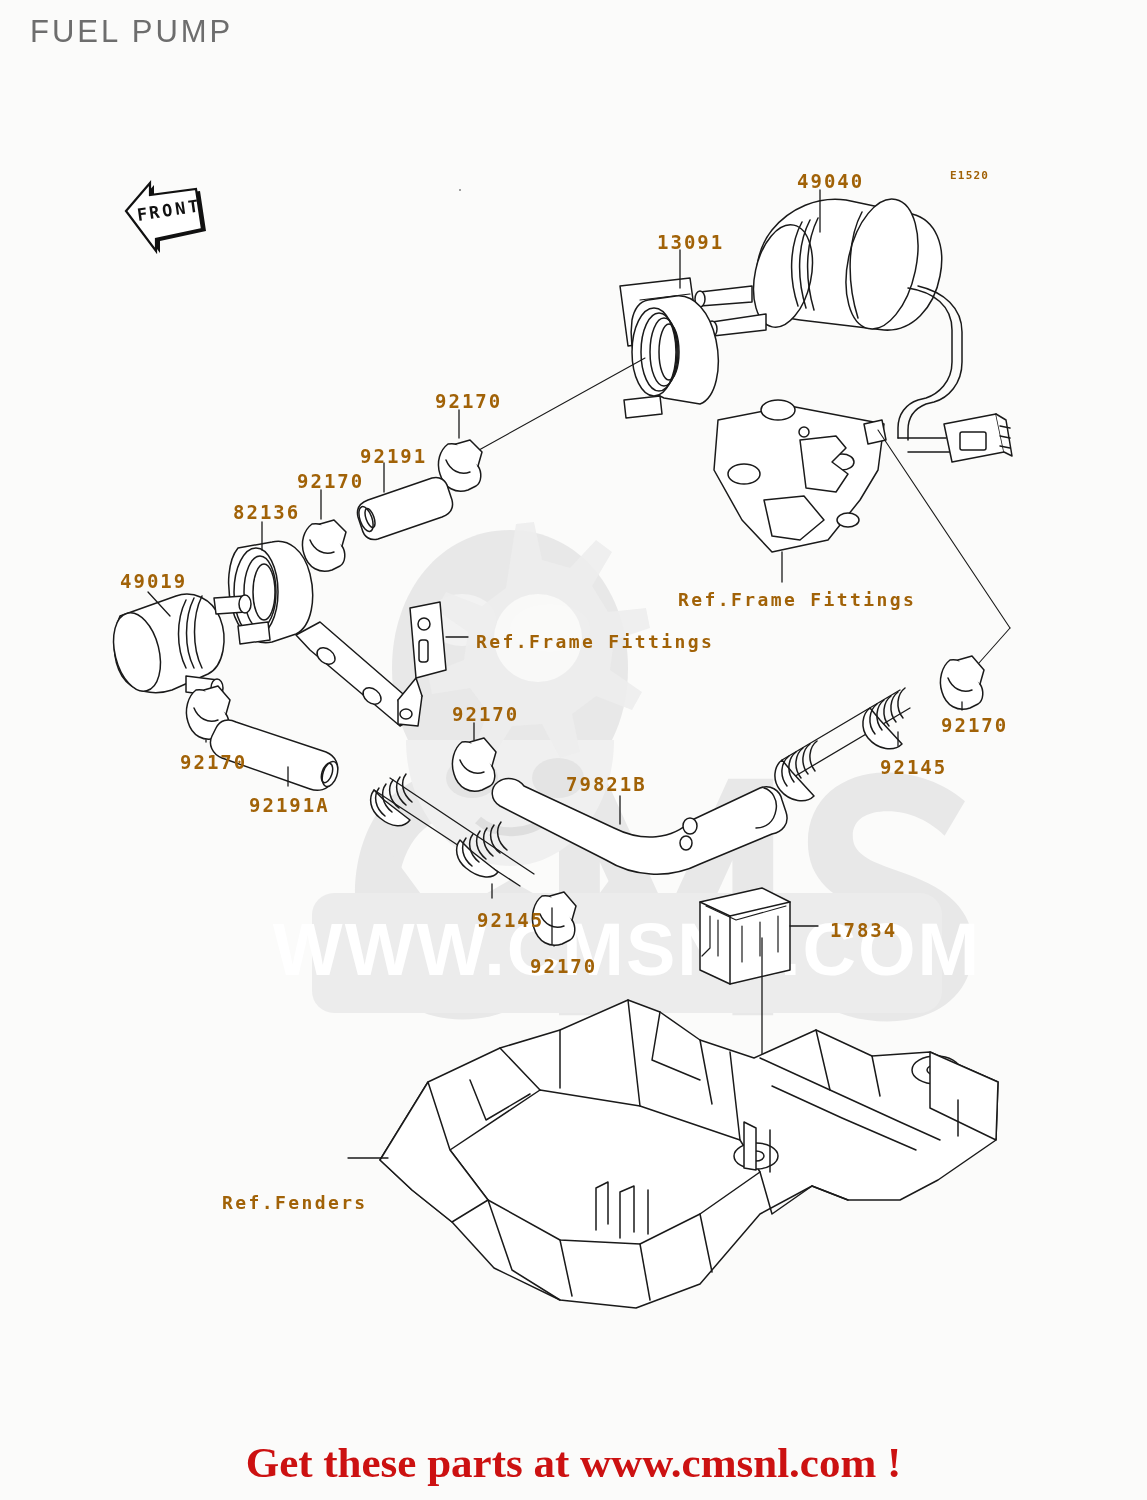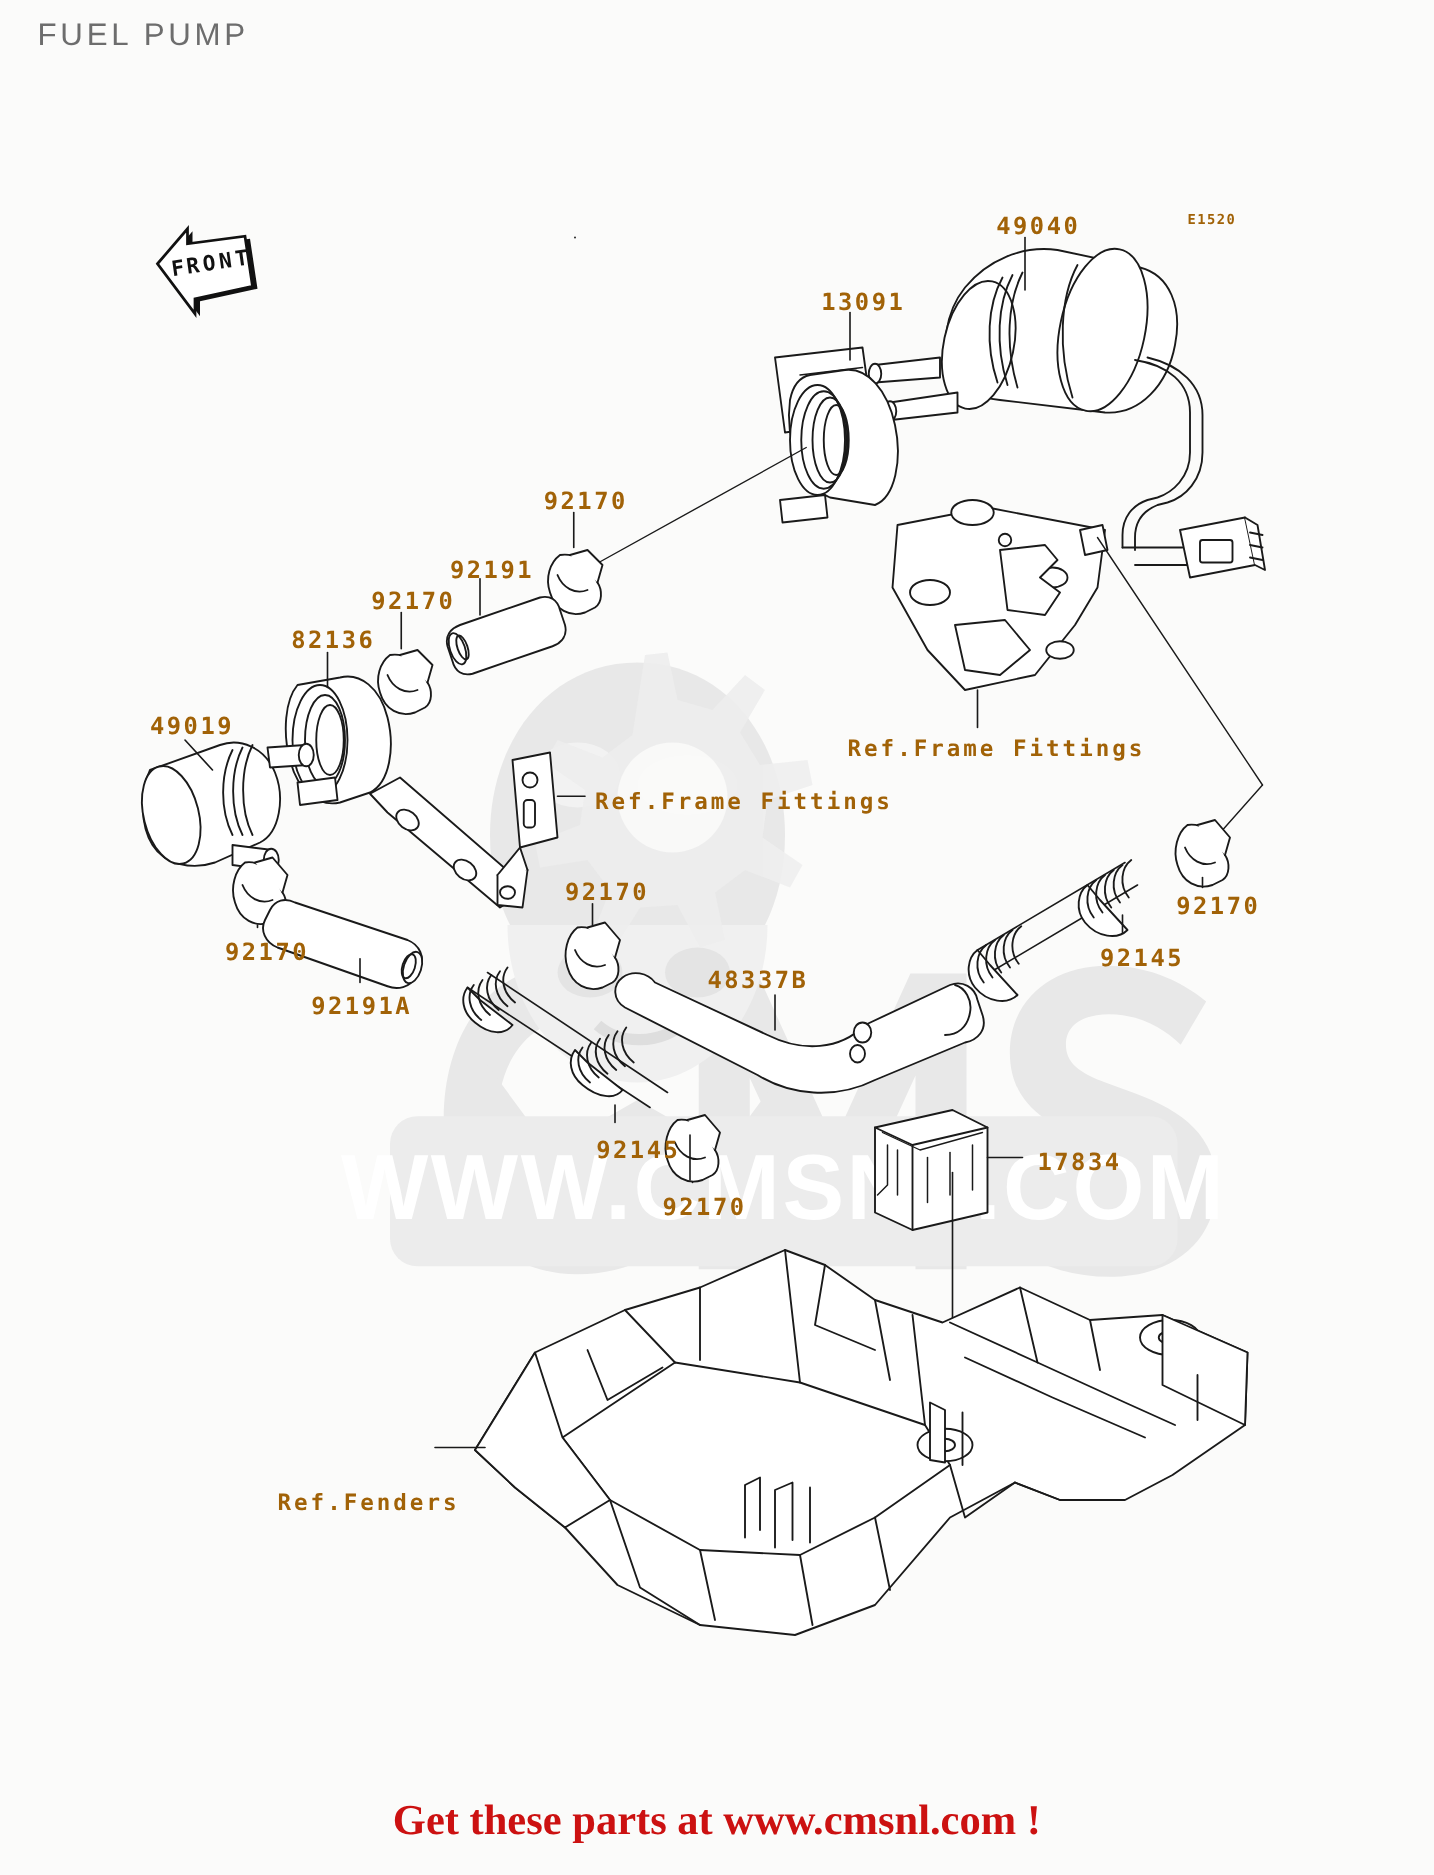--- a/index.html
+++ b/index.html
@@ -9,30 +9,30 @@
     background:#fbfbfa;
     font-family:"DejaVu Sans Mono", monospace;
     position:relative;
     overflow:hidden;
   }
   #page{position:absolute;left:0;top:0;width:1147px;height:1500px;}
 
   .page-title{
     position:absolute;left:30px;top:14px;
     font-family:"Liberation Sans", sans-serif;
-    font-size:25px;letter-spacing:3px;
+    font-size:31px;letter-spacing:3px;
     color:#6d6d6d;font-weight:400;
     white-space:nowrap;
   }
 
   .footer-note{
     position:absolute;left:0;top:1438px;width:1147px;
     text-align:center;
     font-family:"Liberation Serif", serif;
-    font-size:34px;font-weight:bold;
+    font-size:43px;font-weight:bold;
     color:#cc1111;letter-spacing:0px;
     white-space:nowrap;
   }
 
   
   #watermark{
     position:absolute;left:0;top:0;width:1147px;height:1500px;
     pointer-events:none;
   }
 
@@ -467,21 +467,21 @@
       <div class="lbl" style="left: 360px; top: 447px;">92191</div>
       <div class="lbl" style="left: 297px; top: 472px;">92170</div>
       <div class="lbl" style="left: 233px; top: 503px;">82136</div>
       <div class="lbl" style="left: 120px; top: 572px;">49019</div>
       <div class="lbl ref" style="left: 678px; top: 591px;">Ref.Frame Fittings</div>
       <div class="lbl ref" style="left: 476px; top: 633px;">Ref.Frame Fittings</div>
       <div class="lbl" style="left: 941px; top: 716px;">92170</div>
       <div class="lbl" style="left: 452px; top: 705px;">92170</div>
       <div class="lbl" style="left: 180px; top: 753px;">92170</div>
       <div class="lbl" style="left: 880px; top: 758px;">92145</div>
-      <div class="lbl" style="left: 566px; top: 775px;">48337B</div>
+      <div class="lbl" style="left: 566px; top: 775px;">79821B</div>
       <div class="lbl" style="left: 249px; top: 796px;">92191A</div>
       <div class="lbl" style="left: 830px; top: 921px;">17834</div>
       <div class="lbl" style="left: 477px; top: 911px;">92145</div>
       <div class="lbl" style="left: 530px; top: 957px;">92170</div>
       <div class="lbl ref" style="left: 222px; top: 1150px; margin-top: 44px;">Ref.Fenders</div>
     </div>
 
   <div class="footer-note">Get these parts at www.cmsnl.com !</div>
 
 </div>

